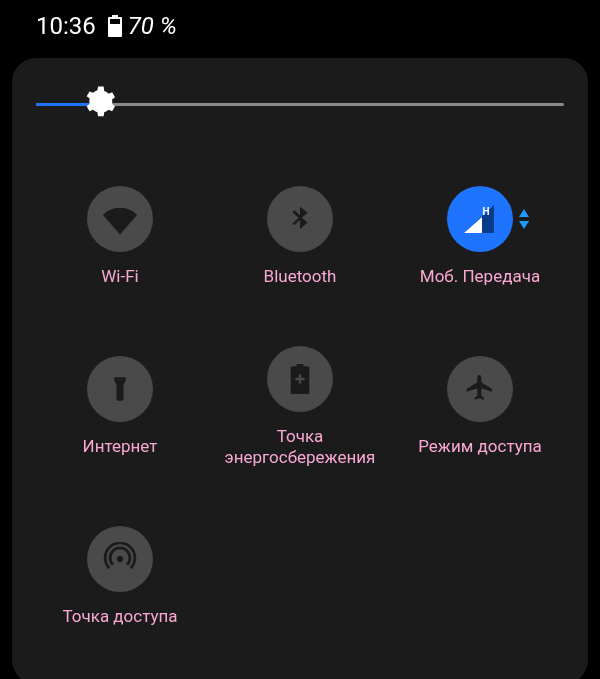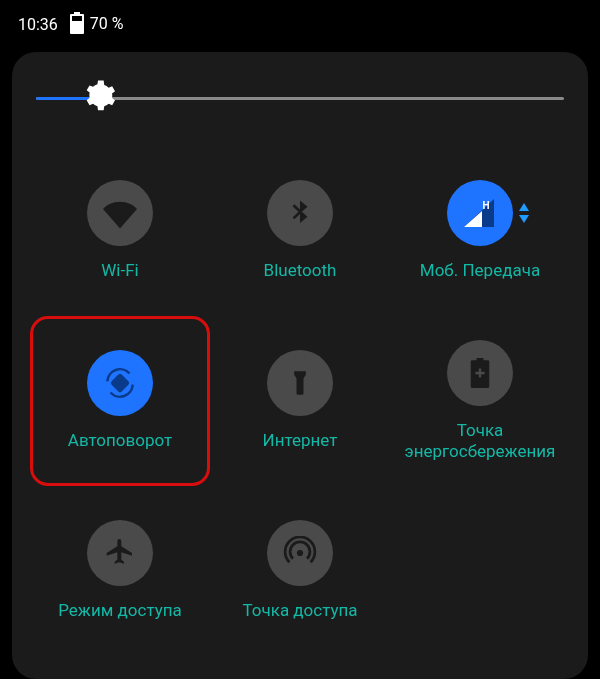--- a/index.html
+++ b/index.html
@@ -1,38 +1,38 @@
 <!DOCTYPE html>
 <html><head>
 <meta charset="utf-8">
 <style>
   * { margin: 0; padding: 0; box-sizing: border-box; }
   html, body { width: 600px; height: 679px; background: #000; font-family: Roboto, Arial, sans-serif; color: #fff; overflow: hidden; }
   body { display: flex; flex-direction: column; }
 
-  .status-bar { display: flex; align-items: flex-end; padding: 12px 18px 6px 18px; font-size: 16px; font-weight: 400; }
+  .status-bar { display: flex; align-items: flex-end; padding: 12px 18px 6px 36px; font-size: 24px; font-weight: 400; }
   .status-time { margin-right: 12px; }
   .status-date { flex: 1; }
-  .status-right { display: flex; align-items: center; gap: 6px; }
+  .status-right { display: flex; align-items: center; gap: 6px; font-style: italic; }
   .battery-icon-wrap { display: flex; align-items: center; }
 
   .panel { background: #1b1b1b; border-radius: 24px; margin: 12px 12px 0 12px; padding: 18px 18px 22px 18px; flex: 1; display: flex; flex-direction: column; }
 
   .slider-row { position: relative; height: 36px; margin: 10px 6px 30px 6px; display: flex; align-items: center; }
   .slider-track { position: relative; flex: 1; height: 3px; background: #8a8a8a; border-radius: 2px; }
   .slider-fill { position: absolute; left: 0; top: 0; bottom: 0; background: #1f74ff; border-radius: 2px; }
   .slider-thumb { position: absolute; top: 50%; transform: translate(-50%, -50%); }
 
   .tiles { display: grid; grid-template-columns: repeat(3, 1fr); grid-auto-rows: 170px; }
   .tile { display: flex; flex-direction: column; align-items: center; justify-content: center; text-align: center; border-radius: 18px; padding: 8px; }
   .tile-circle { width: 66px; height: 66px; border-radius: 50%; display: flex; align-items: center; justify-content: center; margin-bottom: 14px; }
   .tile-circle.off { background: #4a4a4a; }
   .tile-circle.on { background: #1f74ff; }
   .tile-circle.on-mobile { background: #1f74ff; position: relative; }
-  .tile-label { font-size: 17px; color: #14b8a6; line-height: 1.25; white-space: pre-line; }
+  .tile-label { font-size: 17px; color: #f9a8d4; line-height: 1.25; white-space: pre-line; }
   .tile.highlight { outline: 3px solid #d80e0e; outline-offset: -3px; }
 
   .mobile-arrows { position: absolute; right: -16px; top: 50%; transform: translateY(-50%); display: flex; flex-direction: column; gap: 4px; }
 </style>
 </head>
 <body>
 
 <div class="status-bar">
   <span class="status-time">10:36</span>
   <div class="status-right">
@@ -92,29 +92,20 @@
             </svg>
           <svg width="10" height="8" viewBox="0 0 10 8">
               <path fill="#1f9aff" d="M5 8 L0 0 H10 Z"></path>
             </svg>
         </div>
       </div>
       <span class="tile-label">Моб. Передача</span>
     </div>
 
 
-    <div class="tile highlight">
-      <div class="tile-circle on">
-        <svg width="38" height="38" viewBox="0 0 24 24">
-          <path fill="none" stroke="#0a3a8a" stroke-width="1.6" d="M4 11a8 8 0 0 1 14-5M20 13a8 8 0 0 1-14 5"></path>
-          <rect x="7.5" y="7.5" width="9" height="9" rx="1.5" fill="#0a3a8a" transform="rotate(45 12 12)"></rect>
-        </svg>
-      </div>
-      <span class="tile-label">Автоповорот</span>
-    </div>
 
     <div class="tile">
       <div class="tile-circle off">
         <svg width="28" height="28" viewBox="0 0 24 24">
             <path fill="#1b1b1b" d="M7 2h10v3l-2 3v13a1 1 0 0 1-1 1h-4a1 1 0 0 1-1-1V8L7 5V2zm4 9h2v3h-2v-3z"></path>
           </svg>
       </div>
       <span class="tile-label">Интернет</span>
     </div>
 

